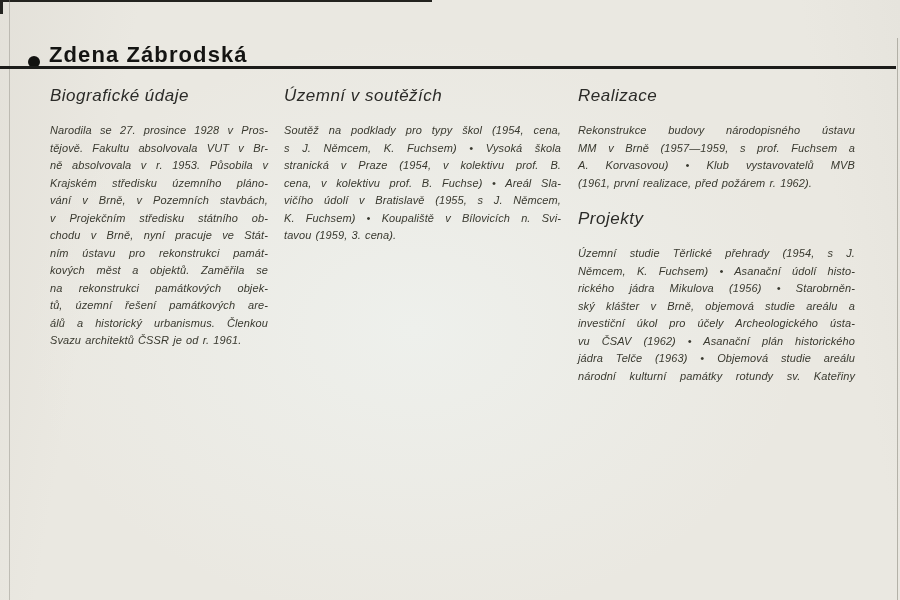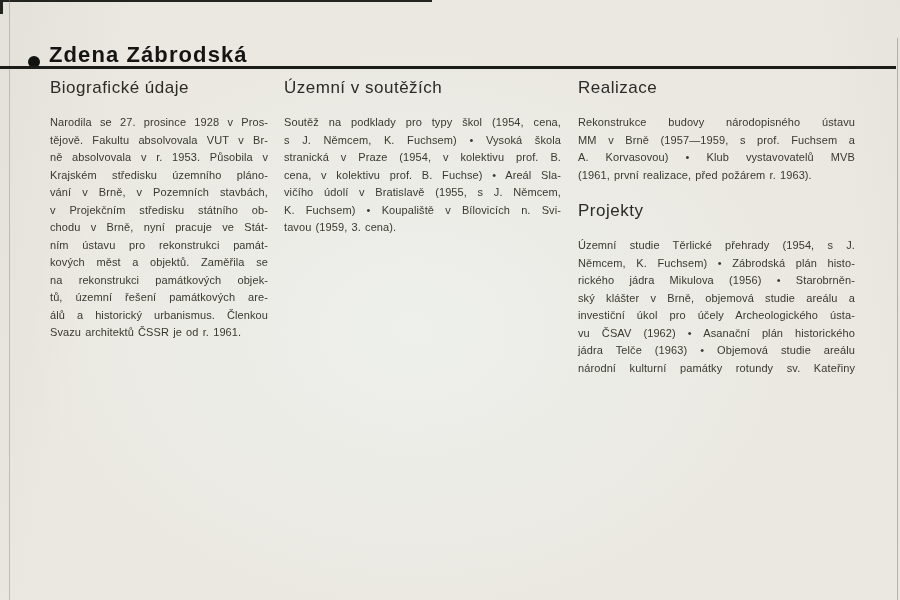--- a/index.html
+++ b/index.html
@@ -42,21 +42,21 @@
   }
   .title {
     font-size: 22px; font-weight: bold; letter-spacing: 1.1px;
     color: #141412; white-space: nowrap;
   }
   .rule {
     position: absolute; left: 0; top: 66px; width: 896px; height: 3px;
     background: #1c1c1a;
   }
   
-  .col { position: absolute; top: 78px; }
+  .col { position: absolute; top: 86px; font-style: italic; }
   .col-1 { left: 50px;  width: 218px; }
   .col-2 { left: 284px; width: 277px; }
   .col-3 { left: 578px; width: 277px; }
   .section + .section { margin-top: 17px; }
   .section-heading {
     font-size: 17px; font-weight: 400; line-height: 20px;
     color: #2b2b28; letter-spacing: 0.5px; margin: 0 0 16px 0;
   }
   .para {
     font-size: 11px; line-height: 17.5px; color: #39392f;
@@ -118,28 +118,28 @@
     </div>
   </div>
 
   <div class="col col-3">
     <div class="section">
       <h2 class="section-heading">Realizace</h2>
       <div class="para">
           <div class="line">Rekonstrukce budovy národopisného ústavu</div>
           <div class="line">MM v Brně (1957—1959, s prof. Fuchsem a</div>
           <div class="line">A. Korvasovou) • Klub vystavovatelů MVB</div>
-          <div class="line last">(1961, první realizace, před požárem r. 1963).</div>
+          <div class="line last">(1961, první realizace, před požárem r. 1962).</div>
         </div>
     </div>
     <div class="section">
       <h2 class="section-heading">Projekty</h2>
       <div class="para">
           <div class="line">Územní studie Těrlické přehrady (1954, s J.</div>
-          <div class="line">Němcem, K. Fuchsem) • Zábrodská plán histo-</div>
+          <div class="line">Němcem, K. Fuchsem) • Asanační údolí histo-</div>
           <div class="line">rického jádra Mikulova (1956) • Starobrněn-</div>
           <div class="line">ský klášter v Brně, objemová studie areálu a</div>
           <div class="line">investiční úkol pro účely Archeologického ústa-</div>
           <div class="line">vu ČSAV (1962) • Asanační plán historického</div>
           <div class="line">jádra Telče (1963) • Objemová studie areálu</div>
           <div class="line">národní kulturní památky rotundy sv. Kateřiny</div>
         </div>
     </div>
   </div>
 

